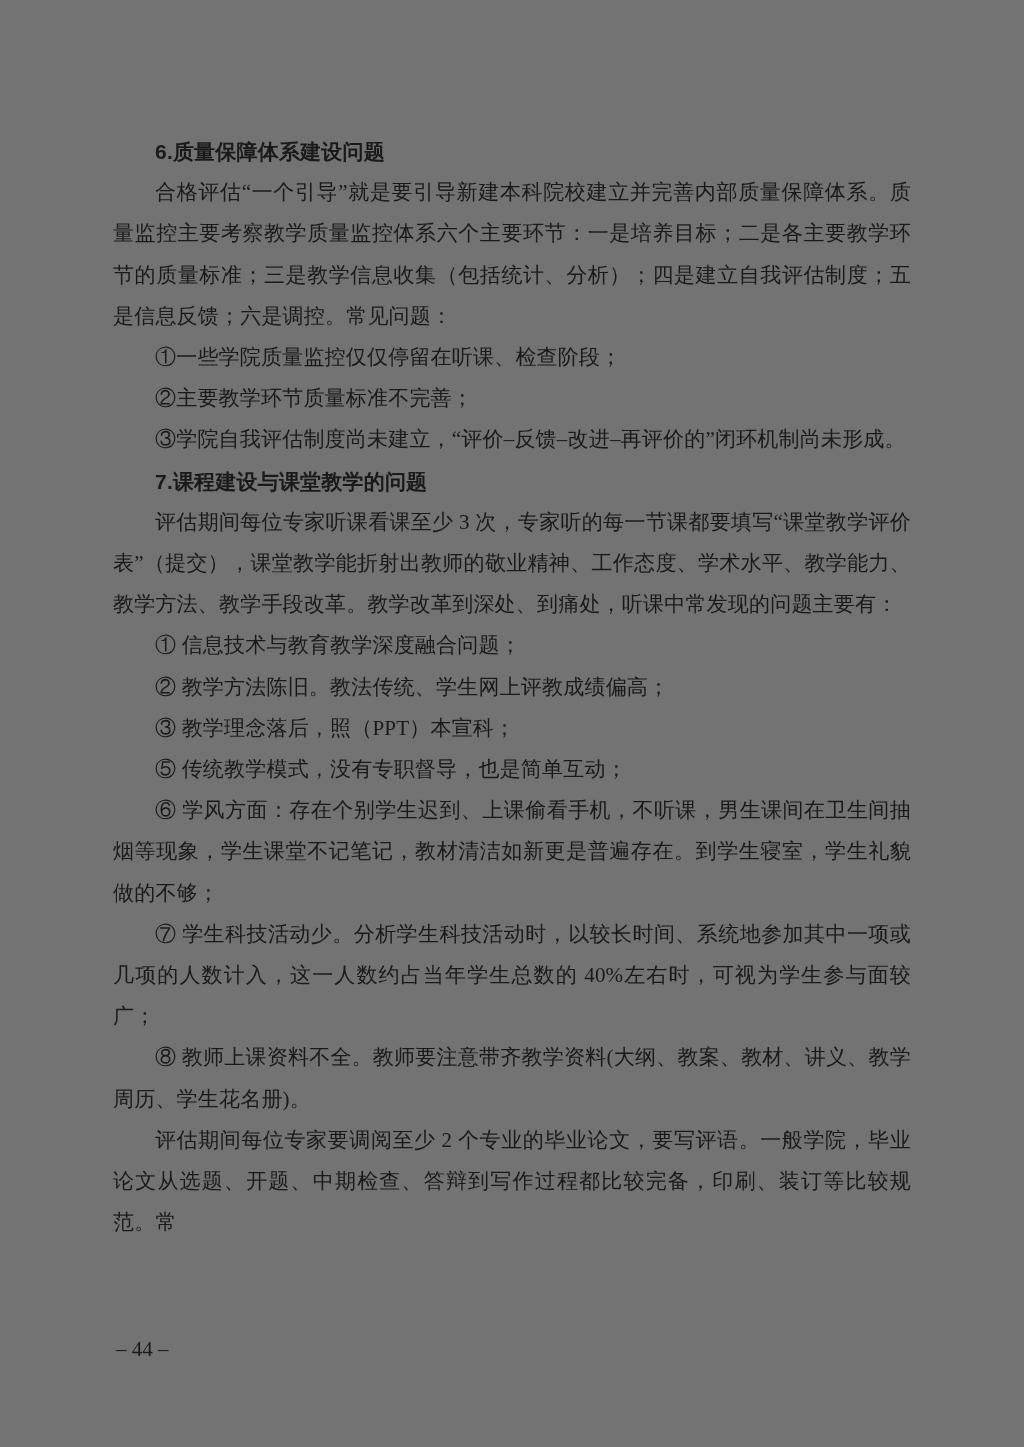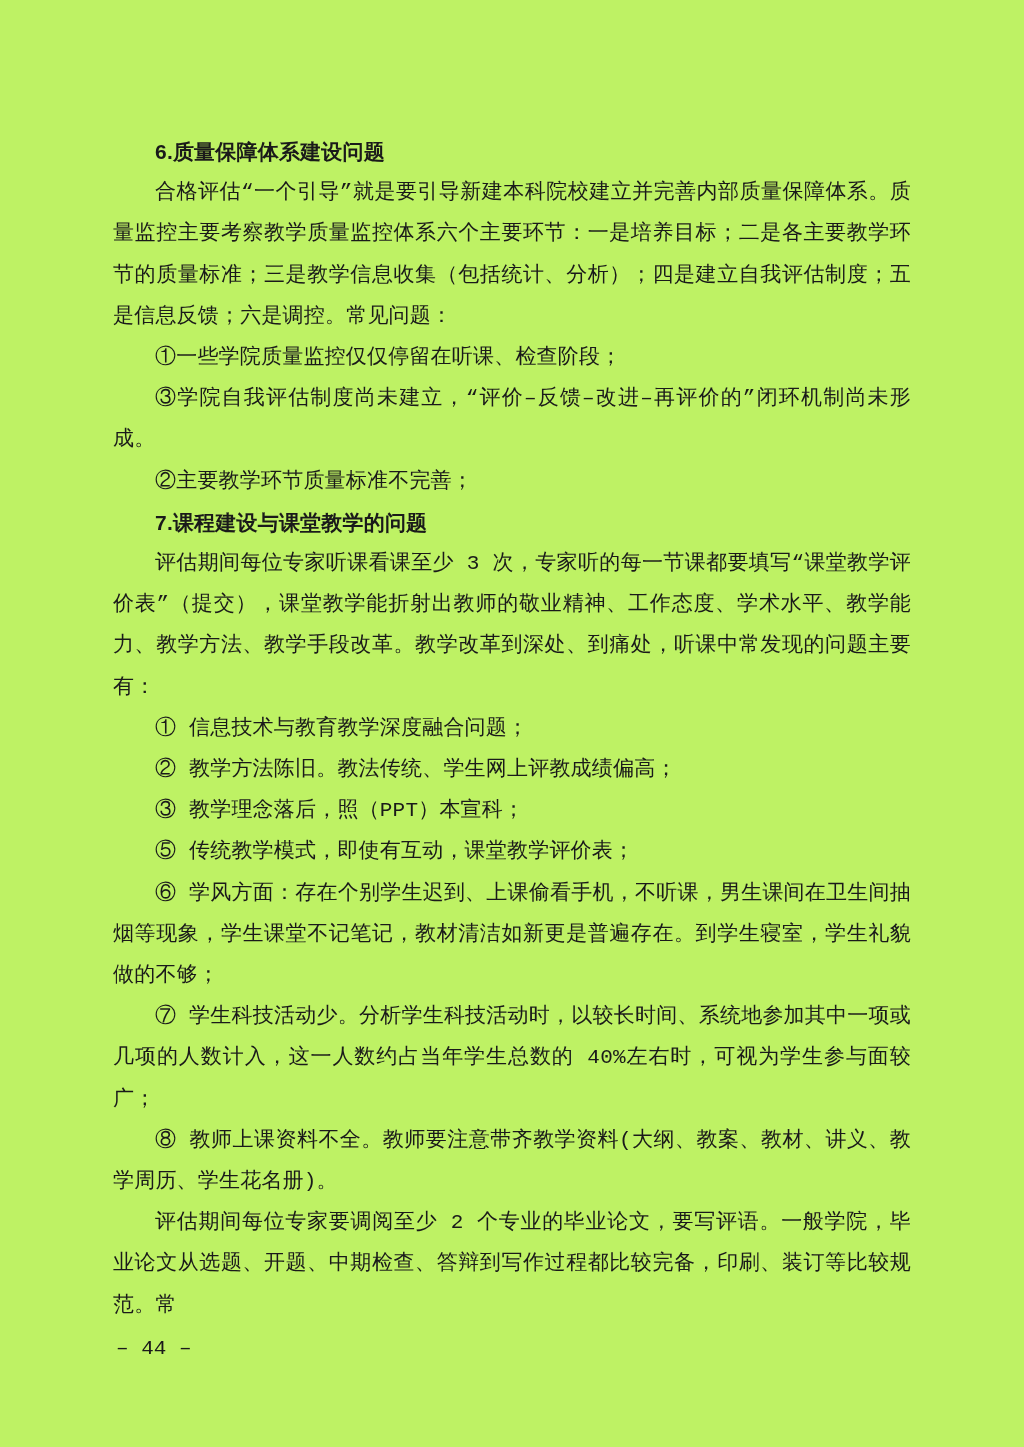--- a/index.html
+++ b/index.html
@@ -4,72 +4,72 @@
 <style>
   html, body {
     margin: 0;
     padding: 0;
     background: #ffffff;
   }
   .page {
     position: relative;
     width: 1024px;
     height: 1447px;
-    background: #bef264;
+    background: #737373;
     color: #1a1a1a;
     overflow: hidden;
   }
   .content {
     position: absolute;
     left: 113px;
     top: 131px;
     width: 798px;
   }
   .t, .h {
     margin: 0;
     font-size: 21px;
     line-height: 41.2px;
     text-indent: 2em;
     text-align: justify;
     letter-spacing: 0.2px;
     color: #1a1a1a;
   }
   .t {
-    font-family: Liberation Mono, monospace;
+    font-family: Liberation Serif, serif;
   }
   .h {
     font-family: "Liberation Sans", "DejaVu Sans", sans-serif;
     font-weight: bold;
     text-align: left;
   }
   .footer {
     position: absolute;
     left: 116px;
     top: 1336px;
-    font-family: Liberation Mono, monospace;
+    font-family: Liberation Serif, serif;
     font-size: 21px;
     line-height: 26px;
     color: #1a1a1a;
   }
 </style>
 </head>
 <body>
 
 <div class="page">
   <div class="content">
     <p class="h">6.质量保障体系建设问题</p>
     <p class="t">合格评估“一个引导”就是要引导新建本科院校建立并完善内部质量保障体系。质量监控主要考察教学质量监控体系六个主要环节：一是培养目标；二是各主要教学环节的质量标准；三是教学信息收集（包括统计、分析）；四是建立自我评估制度；五是信息反馈；六是调控。常见问题：</p>
     <p class="t">①一些学院质量监控仅仅停留在听课、检查阶段；</p>
+    <p class="t">②主要教学环节质量标准不完善；</p>
     <p class="t">③学院自我评估制度尚未建立，“评价–反馈–改进–再评价的”闭环机制尚未形成。</p>
-    <p class="t">②主要教学环节质量标准不完善；</p>
     <p class="h">7.课程建设与课堂教学的问题</p>
     <p class="t">评估期间每位专家听课看课至少 3 次，专家听的每一节课都要填写“课堂教学评价表”（提交），课堂教学能折射出教师的敬业精神、工作态度、学术水平、教学能力、教学方法、教学手段改革。教学改革到深处、到痛处，听课中常发现的问题主要有：</p>
     <p class="t">① 信息技术与教育教学深度融合问题；</p>
     <p class="t">② 教学方法陈旧。教法传统、学生网上评教成绩偏高；</p>
     <p class="t">③ 教学理念落后，照（PPT）本宣科；</p>
-    <p class="t">⑤ 传统教学模式，即使有互动，课堂教学评价表；</p>
+    <p class="t">⑤ 传统教学模式，没有专职督导，也是简单互动；</p>
     <p class="t">⑥ 学风方面：存在个别学生迟到、上课偷看手机，不听课，男生课间在卫生间抽烟等现象，学生课堂不记笔记，教材清洁如新更是普遍存在。到学生寝室，学生礼貌做的不够；</p>
     <p class="t">⑦ 学生科技活动少。分析学生科技活动时，以较长时间、系统地参加其中一项或几项的人数计入，这一人数约占当年学生总数的 40%左右时，可视为学生参与面较广；</p>
     <p class="t">⑧ 教师上课资料不全。教师要注意带齐教学资料(大纲、教案、教材、讲义、教学周历、学生花名册)。</p>
     <p class="t">评估期间每位专家要调阅至少 2 个专业的毕业论文，要写评语。一般学院，毕业论文从选题、开题、中期检查、答辩到写作过程都比较完备，印刷、装订等比较规范。常</p>
   </div>
   <div class="footer">– 44 –</div>
 </div>
 
 </body></html>

